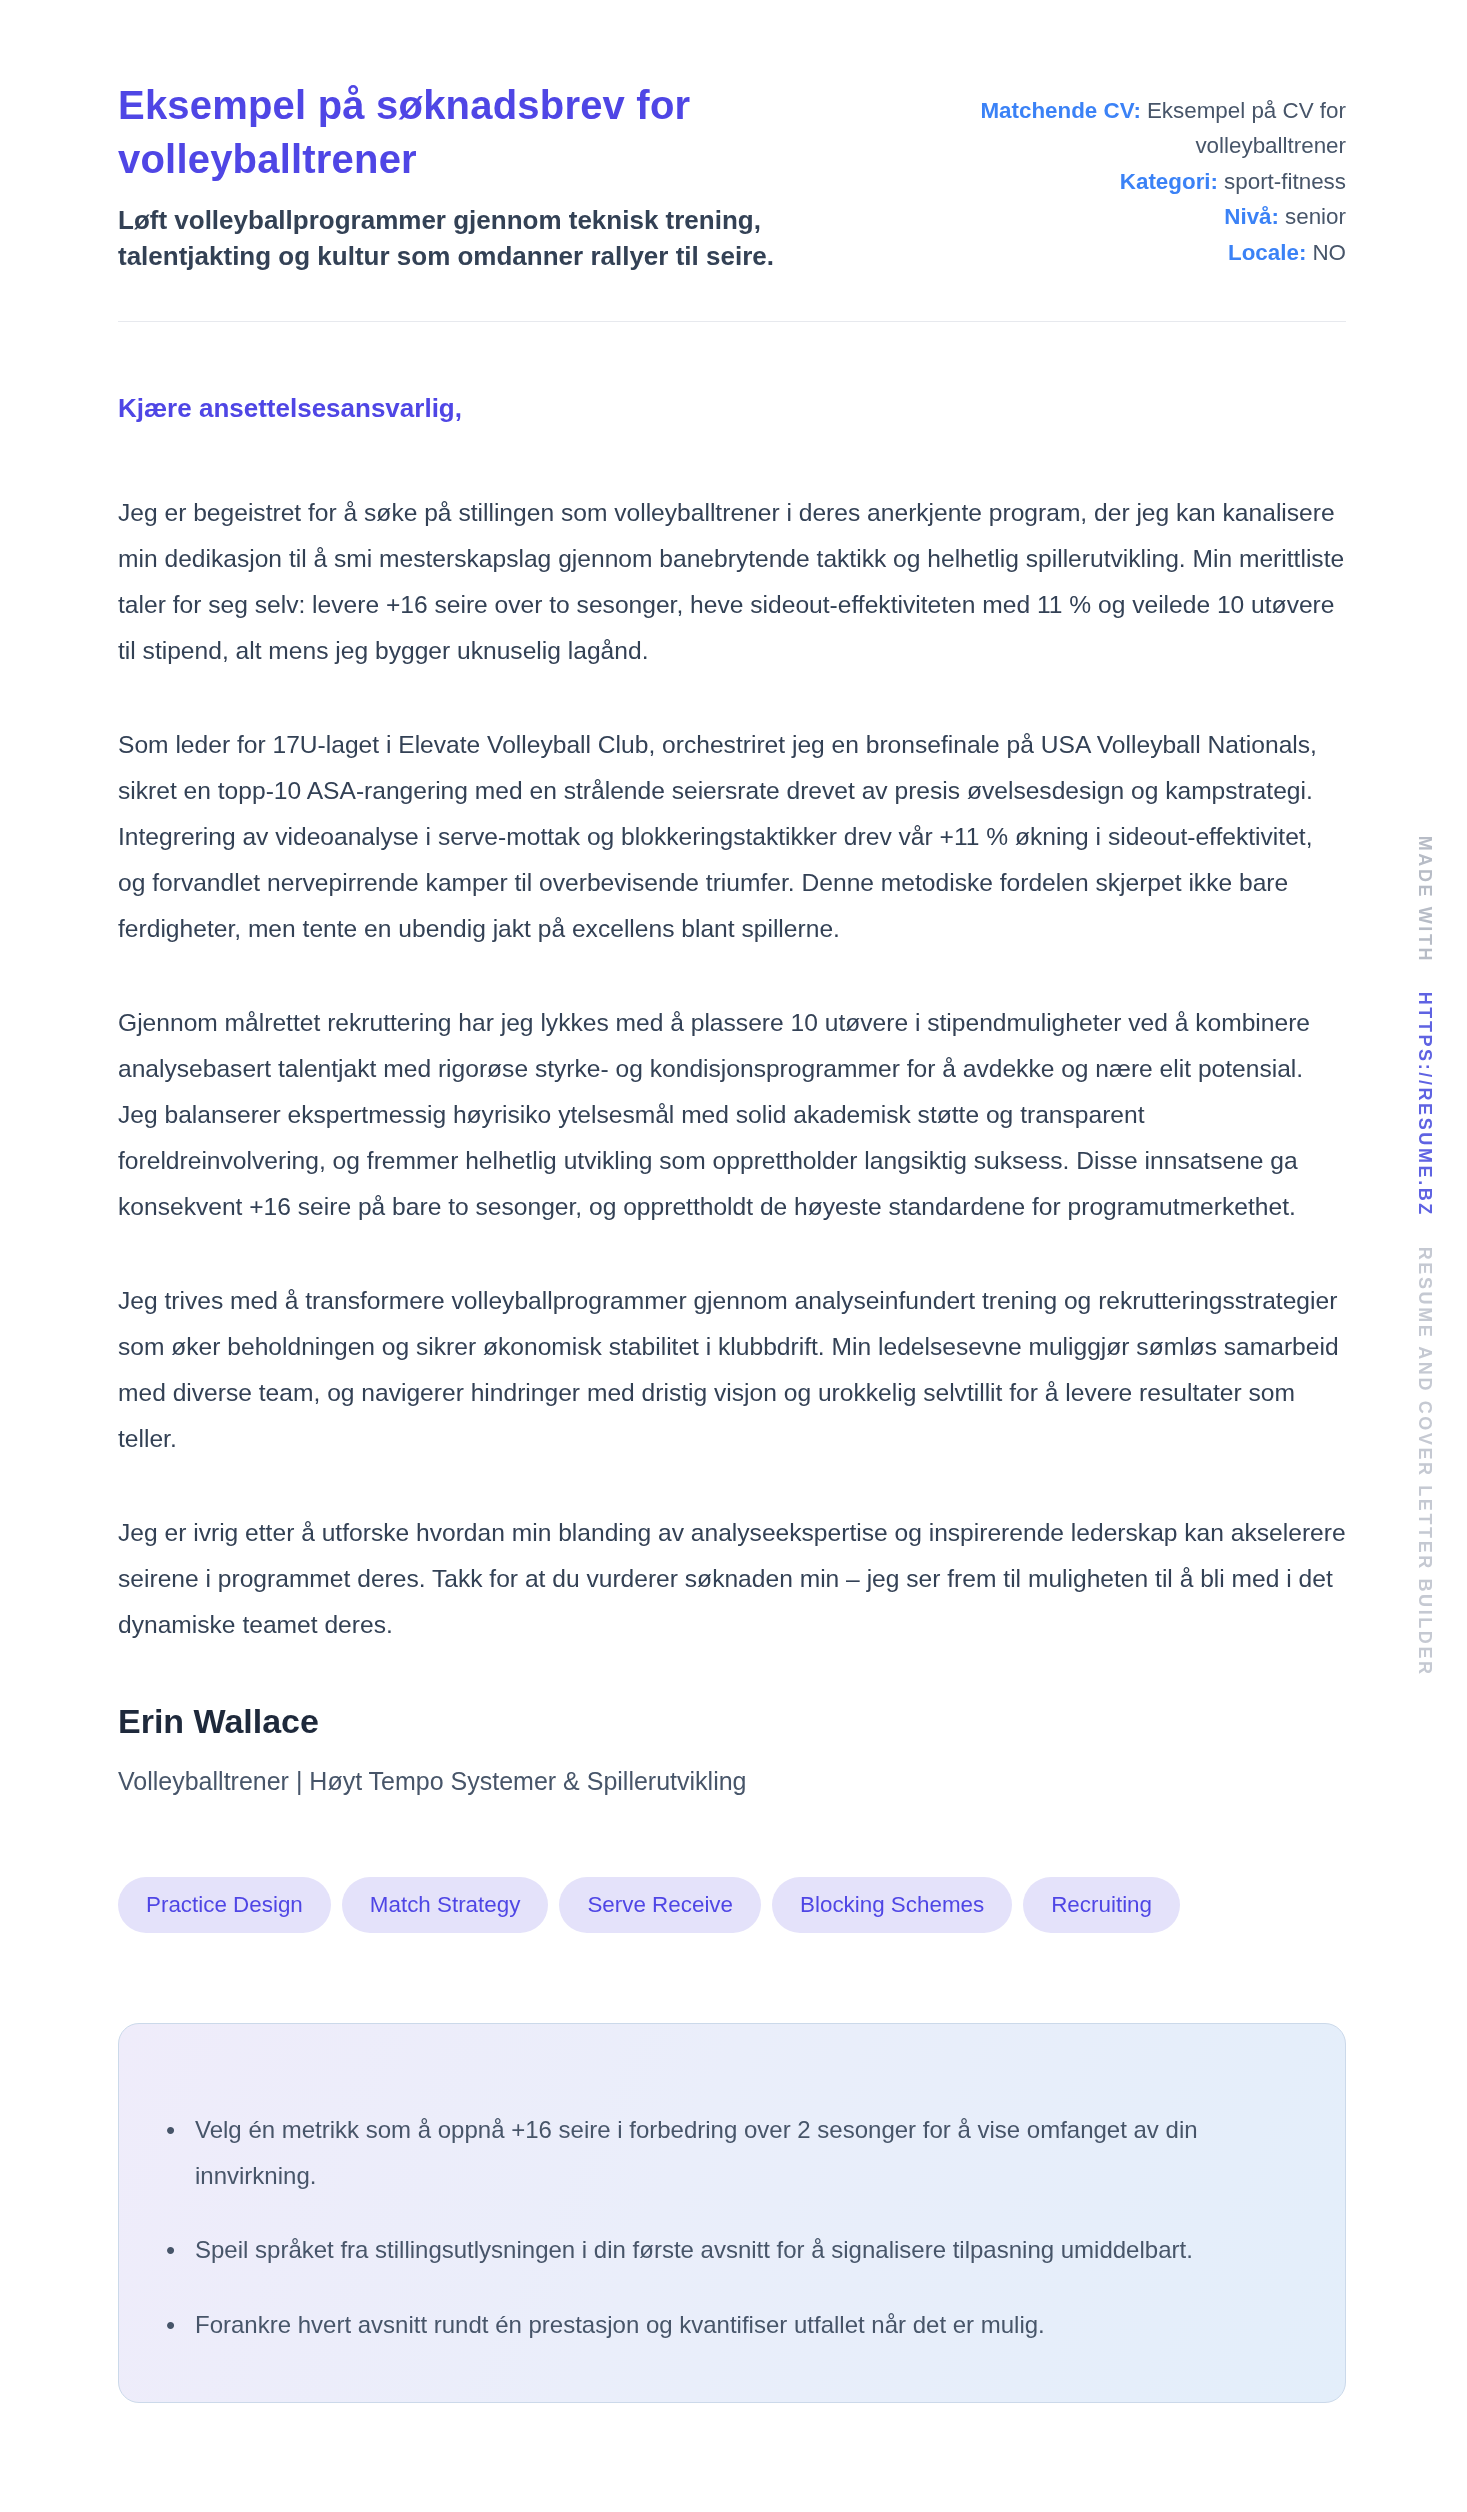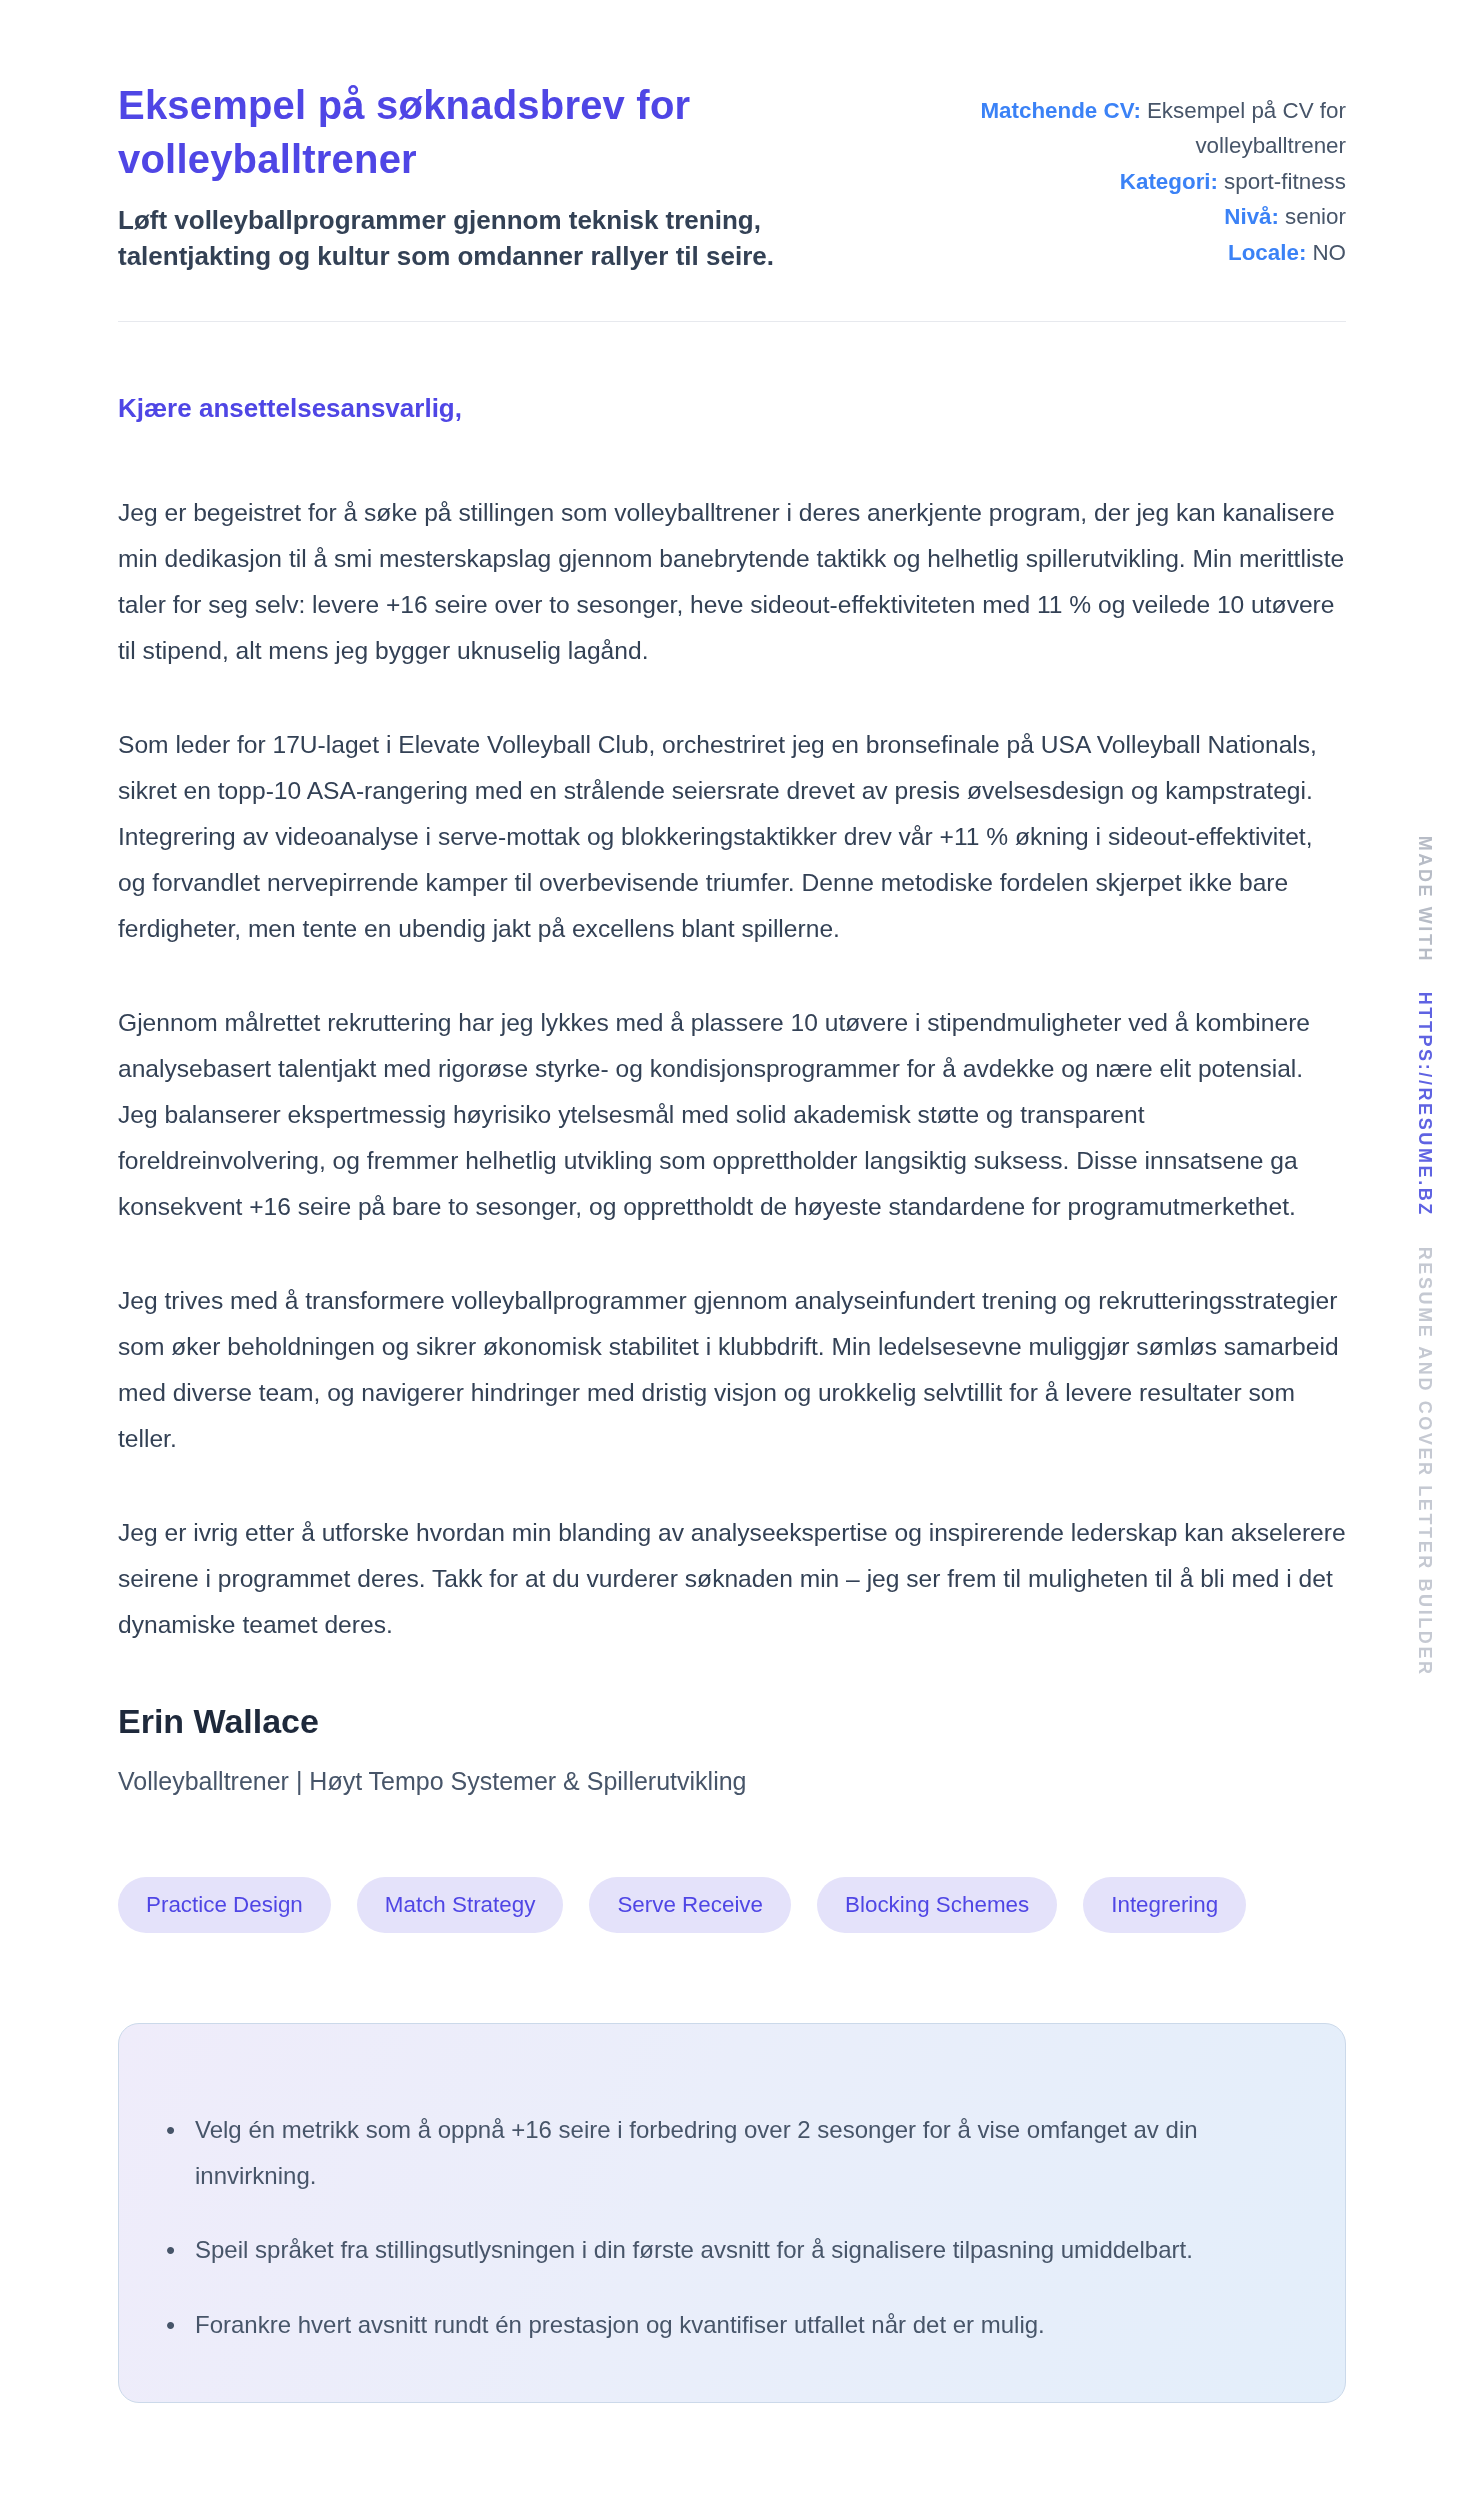--- a/index.html
+++ b/index.html
@@ -87,21 +87,21 @@
     margin-top: 26px;
     font-size: 25px;
     color: #475569;
   }
 
   
   .tags {
     margin-top: 81px;
     display: flex;
     flex-wrap: wrap;
-    gap: 26px;
+    gap: 11px;
   }
   .tag {
     display: inline-block;
     background: #e4e2fa;
     color: #4f46e5;
     font-size: 22.4px;
     font-weight: 500;
     padding: 14.7px 28px;
     border-radius: 862px;
     white-space: nowrap;
@@ -199,21 +199,21 @@
       </div>
 
     <div class="sig-name">Erin Wallace</div>
     <div class="sig-role">Volleyballtrener | Høyt Tempo Systemer &amp; Spillerutvikling</div>
 
     <div class="tags">
         <span class="tag">Practice Design</span>
         <span class="tag">Match Strategy</span>
         <span class="tag">Serve Receive</span>
         <span class="tag">Blocking Schemes</span>
-        <span class="tag">Integrering</span>
+        <span class="tag">Recruiting</span>
       </div>
 
     <div class="tips-card">
       <ul class="tips-list">
           <li>Velg én metrikk som å oppnå +16 seire i forbedring over 2 sesonger for å vise omfanget av din innvirkning.</li>
           <li>Speil språket fra stillingsutlysningen i din første avsnitt for å signalisere tilpasning umiddelbart.</li>
           <li>Forankre hvert avsnitt rundt én prestasjon og kvantifiser utfallet når det er mulig.</li>
         </ul>
     </div>
 

